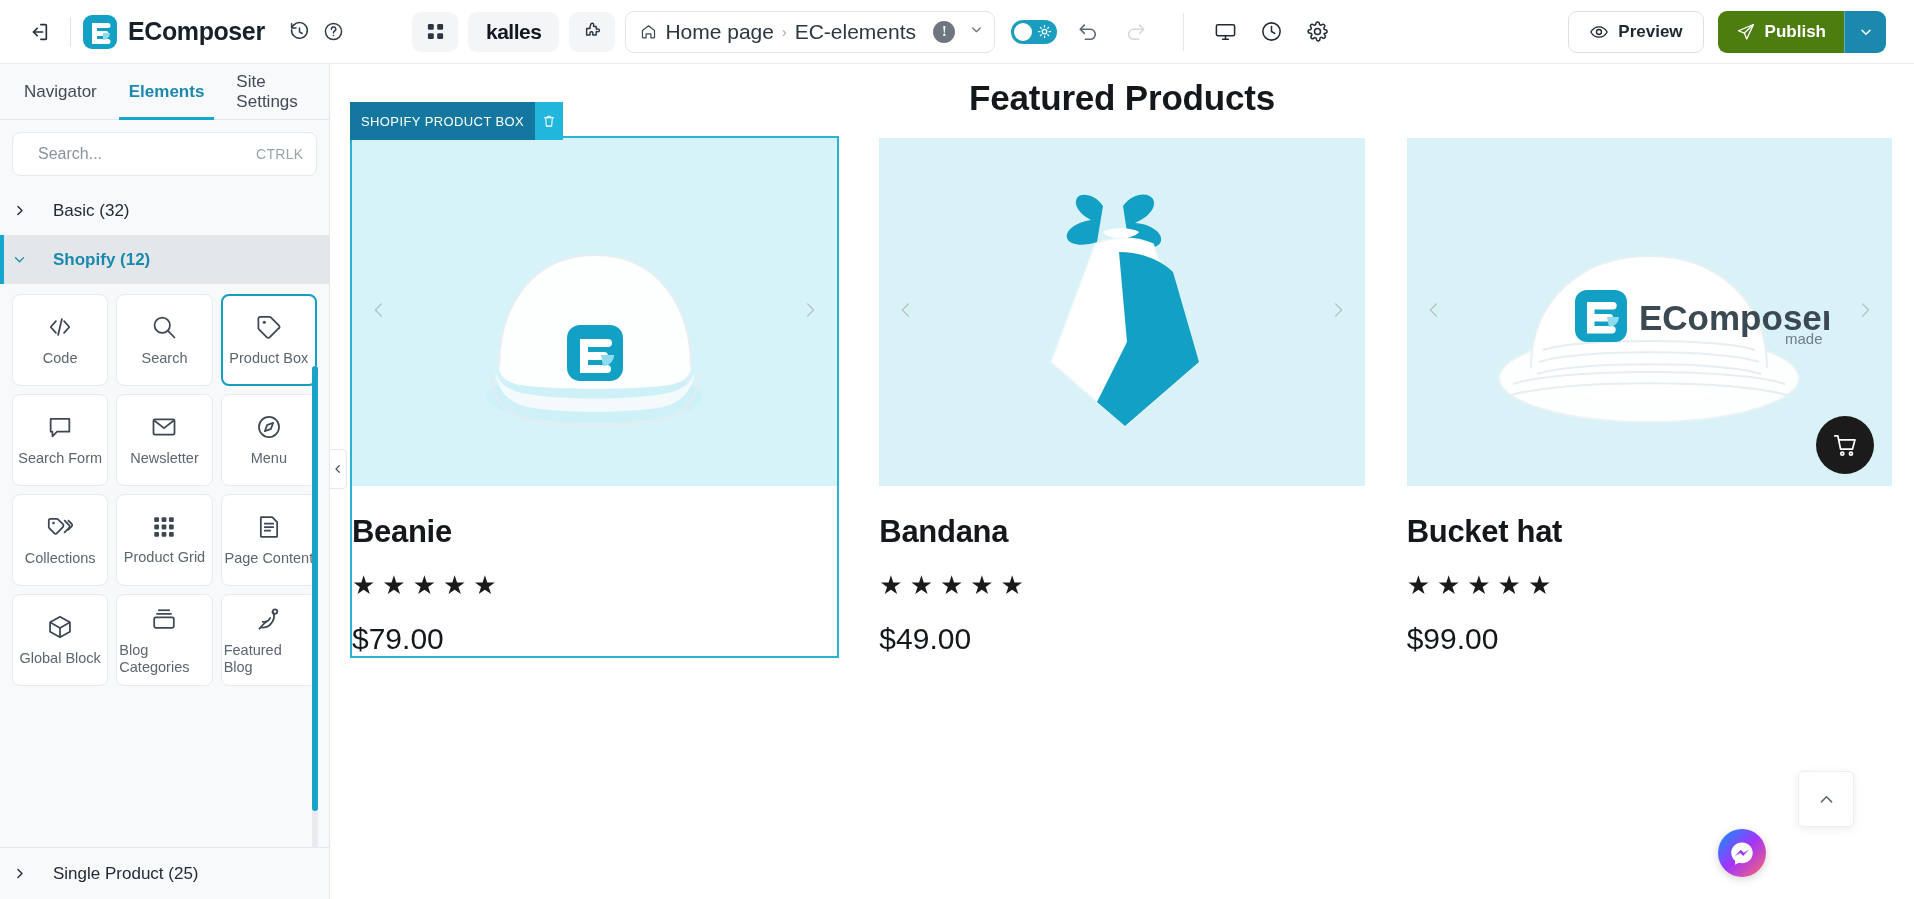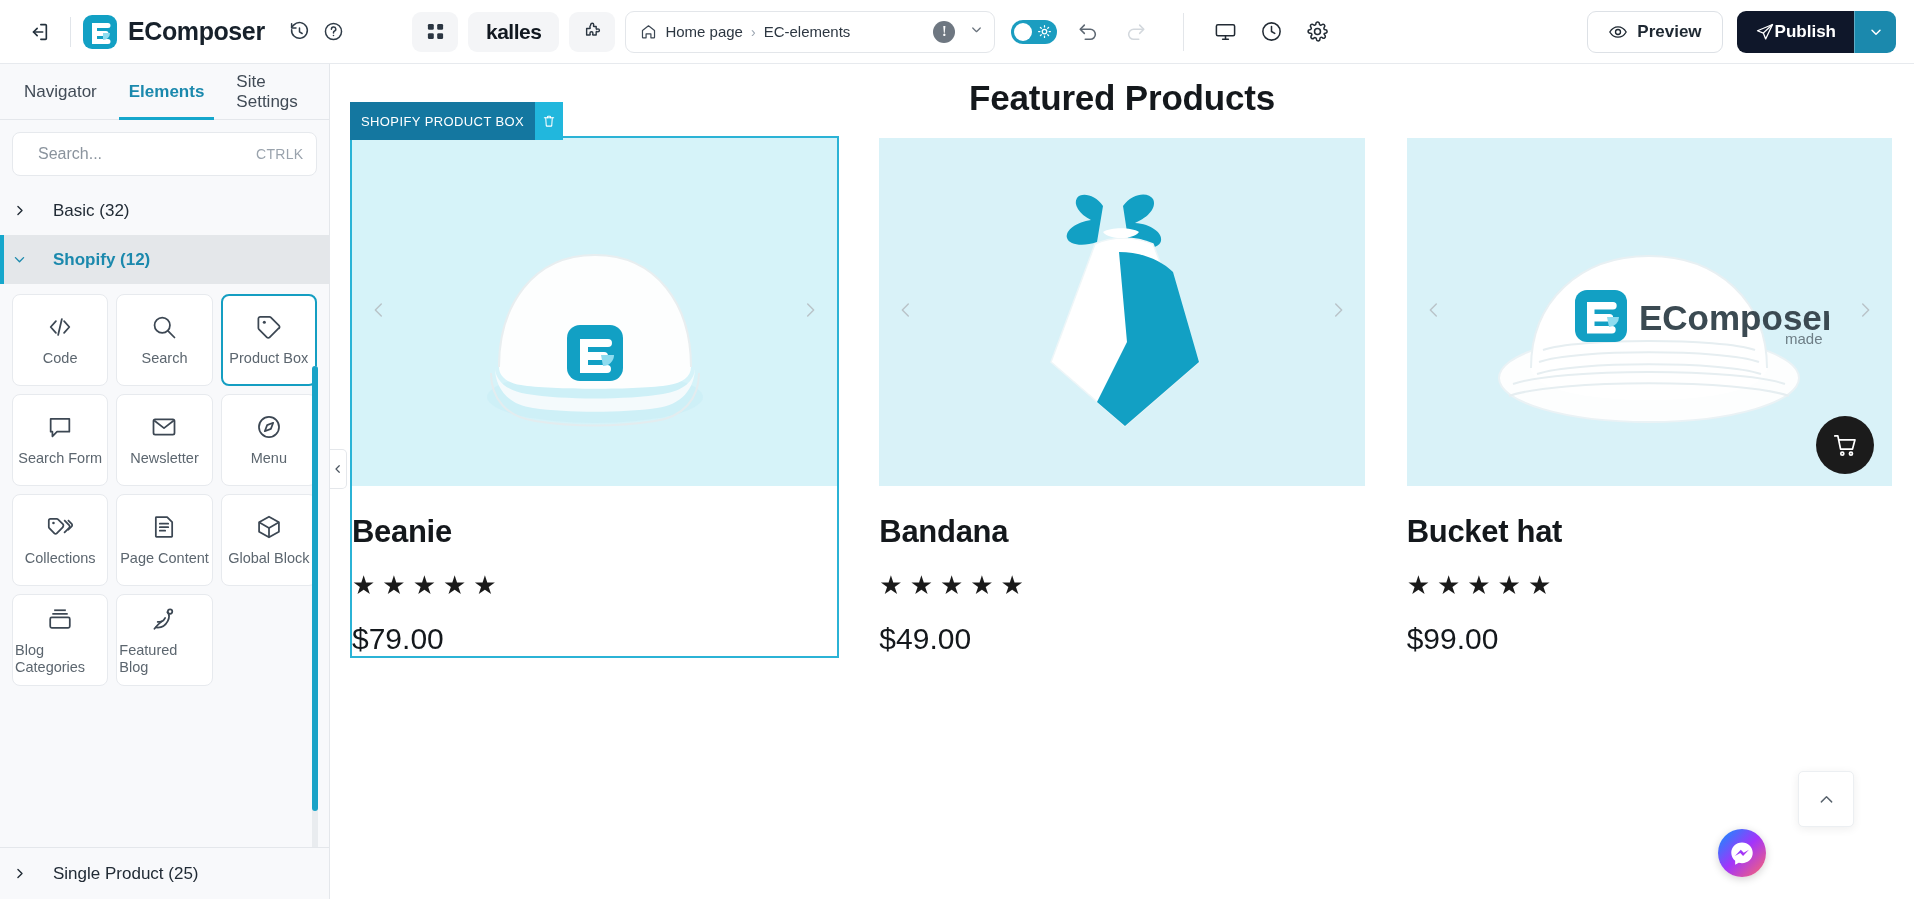--- a/index.html
+++ b/index.html
@@ -43,21 +43,21 @@
     height: 40px; border-radius: 9px; background: #f4f5f7; padding: 0 18px;
     display: flex; align-items: center; justify-content: center; cursor: pointer;
     font-size: 21px; font-weight: 700; color: #111820; letter-spacing: -0.5px;
   }
   .breadcrumb-box {
     height: 42px; min-width: 370px; border: 1px solid #e3e6ea; border-radius: 9px;
     display: flex; align-items: center; padding: 0 10px 0 14px; gap: 8px; background: #fff;
     cursor: pointer;
   }
   .bc-home { color: #3c4753; display: flex; align-items: center; }
-  .bc-text { font-size: 15px; color: #2d3742; white-space: nowrap; }
+  .bc-text { font-size: 21px; color: #2d3742; white-space: nowrap; }
   .bc-sep { color: #9aa4b0; font-size: 14px; }
   .bc-status {
     margin-left: auto; width: 22px; height: 22px; border-radius: 50%;
     background: #6e7781; color: #fff; display: flex; align-items: center; justify-content: center;
     font-size: 14px; font-weight: 700; font-family: "Liberation Serif", serif;
   }
   .bc-caret { color: #6a737d; padding-left: 6px; }
 
   .tb-mid { display: flex; align-items: center; gap: 14px; padding: 0 6px; }
   .toggle {
@@ -67,30 +67,30 @@
   .toggle .knob { width: 18px; height: 18px; border-radius: 50%; background: #fff; }
   .toggle .sun { position: absolute; right: 5px; top: 4px; color: #fff; }
   .undo, .redo { width: 34px; height: 34px; display: flex; align-items: center; justify-content: center; cursor: pointer; }
   .undo { color: #5d6772; }
   .redo { color: #d3d8dd; }
 
   .tb-sep { width: 1px; height: 38px; background: #e3e6ea; margin: 0 14px; }
   .tb-tools { display: flex; align-items: center; gap: 12px; }
   .tool-ic { width: 34px; height: 34px; display: flex; align-items: center; justify-content: center; color: #222b34; cursor: pointer; border-radius: 7px; }
 
-  .tb-right { display: flex; align-items: center; gap: 14px; padding-right: 18px; margin-left: auto; }
+  .tb-right { display: flex; align-items: center; gap: 14px; padding-right: 28px; margin-left: auto; }
   .preview-btn {
     height: 42px; padding: 0 20px; border: 1px solid #dde1e6; border-radius: 9px; background: #fff;
     display: flex; align-items: center; gap: 9px; cursor: pointer;
     font-size: 17px; font-weight: 600; color: #1e2832;
   }
   .publish-group { display: flex; align-items: stretch; border-radius: 9px; overflow: hidden; }
   .publish-btn {
-    height: 42px; padding: 0 18px; background: #0f172a; color: #fff;
-    display: flex; align-items: center; cursor: pointer;
+    height: 42px; padding: 0 18px; background: #4d7c0f; color: #fff;
+    display: flex; align-items: center; gap: 9px; cursor: pointer;
     font-size: 17px; font-weight: 600;
   }
   .publish-caret {
     width: 42px; height: 42px; background: #1b89ad; color: #fff;
     display: flex; align-items: center; justify-content: center; cursor: pointer;
     border-left: 1px solid rgba(255,255,255,.3);
   }
 
   
   .body-row { display: flex; flex: 1; min-height: 0; position: relative; }
@@ -480,20 +480,36 @@
               <svg width="28" height="28" viewBox="0 0 24 24" fill="none" stroke="currentColor" stroke-width="1.5" stroke-linejoin="round">
                   <path d="M14.5 12.2 9.2 17.5a1.4 1.4 0 0 1-2 0L2.8 13a1.4 1.4 0 0 1-.4-1V6.4A1.4 1.4 0 0 1 3.8 5h5.5c.37 0 .73.15 1 .41l4.2 4.2a1.4 1.4 0 0 1 0 2z"></path>
                   <circle cx="6.4" cy="8.6" r="1.1" fill="currentColor" stroke="none"></circle>
                   <path d="M15.6 6.2 19.8 10.4a1.6 1.6 0 0 1 0 2.3l-4.3 4.3"></path>
                   <path d="M18.8 6.2 22 9.4a1.4 1.4 0 0 1 0 2l-3.3 3.3"></path>
                 </svg>
             </span>
             <span class="tile-label">Collections</span>
           </div>
 
+          <div class="tile">
+            <span class="tile-icon">
+              <svg width="26" height="26" viewBox="0 0 24 24" fill="currentColor">
+                <rect x="3" y="3" width="4.4" height="4.4" rx="1"></rect>
+                  <rect x="9.8" y="3" width="4.4" height="4.4" rx="1"></rect>
+                  <rect x="16.6" y="3" width="4.4" height="4.4" rx="1"></rect>
+                <rect x="3" y="9.8" width="4.4" height="4.4" rx="1"></rect>
+                  <rect x="9.8" y="9.8" width="4.4" height="4.4" rx="1"></rect>
+                  <rect x="16.6" y="9.8" width="4.4" height="4.4" rx="1"></rect>
+                <rect x="3" y="16.6" width="4.4" height="4.4" rx="1"></rect>
+                  <rect x="9.8" y="16.6" width="4.4" height="4.4" rx="1"></rect>
+                  <rect x="16.6" y="16.6" width="4.4" height="4.4" rx="1"></rect>
+              </svg>
+            </span>
+            <span class="tile-label">Product Grid</span>
+          </div>
 
           <div class="tile">
             <span class="tile-icon">
               <svg width="28" height="28" viewBox="0 0 24 24" fill="none" stroke="currentColor" stroke-width="1.5" stroke-linecap="round" stroke-linejoin="round">
                   <path d="M5.5 3.5h9.2L19 7.8V20a.5.5 0 0 1-.5.5h-13a.5.5 0 0 1-.5-.5V4a.5.5 0 0 1 .5-.5z"></path>
                   <path d="M8.4 9.2h7.2M8.4 12.2h7.2M8.4 15.2h4.6"></path>
                 </svg>
             </span>
             <span class="tile-label">Page Content</span>
           </div>

